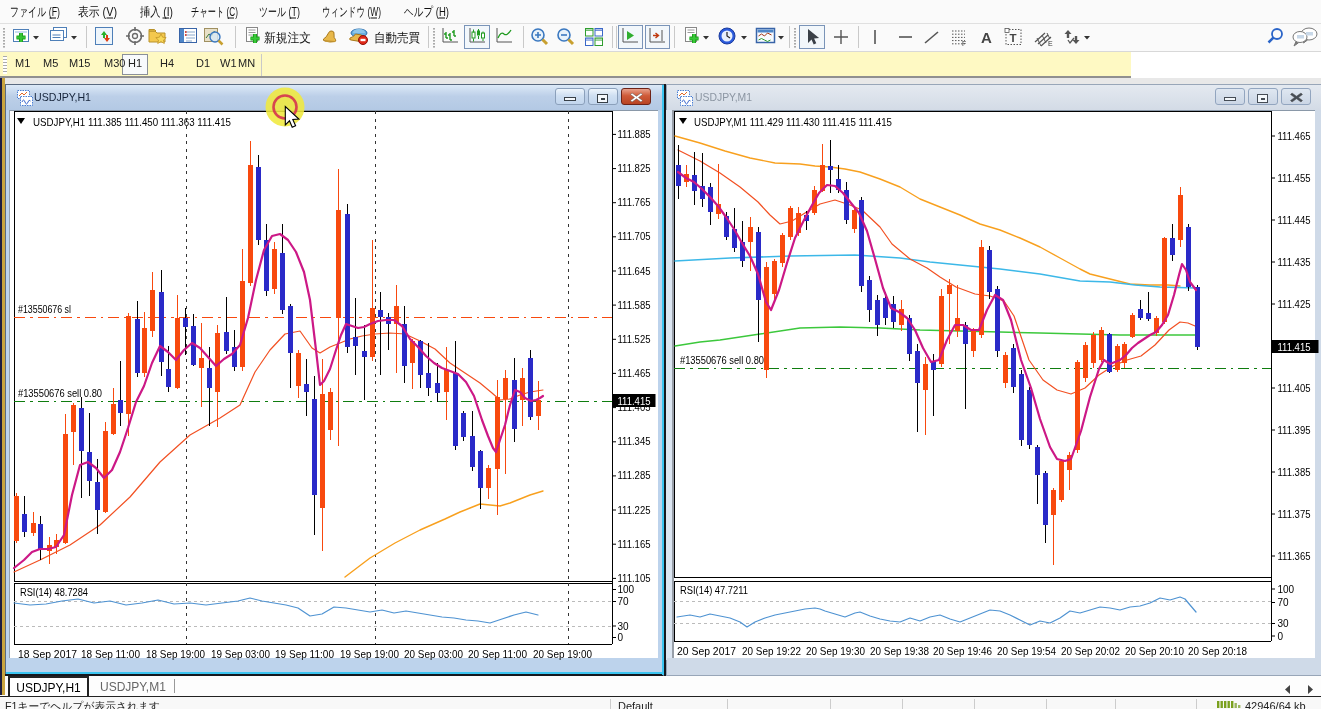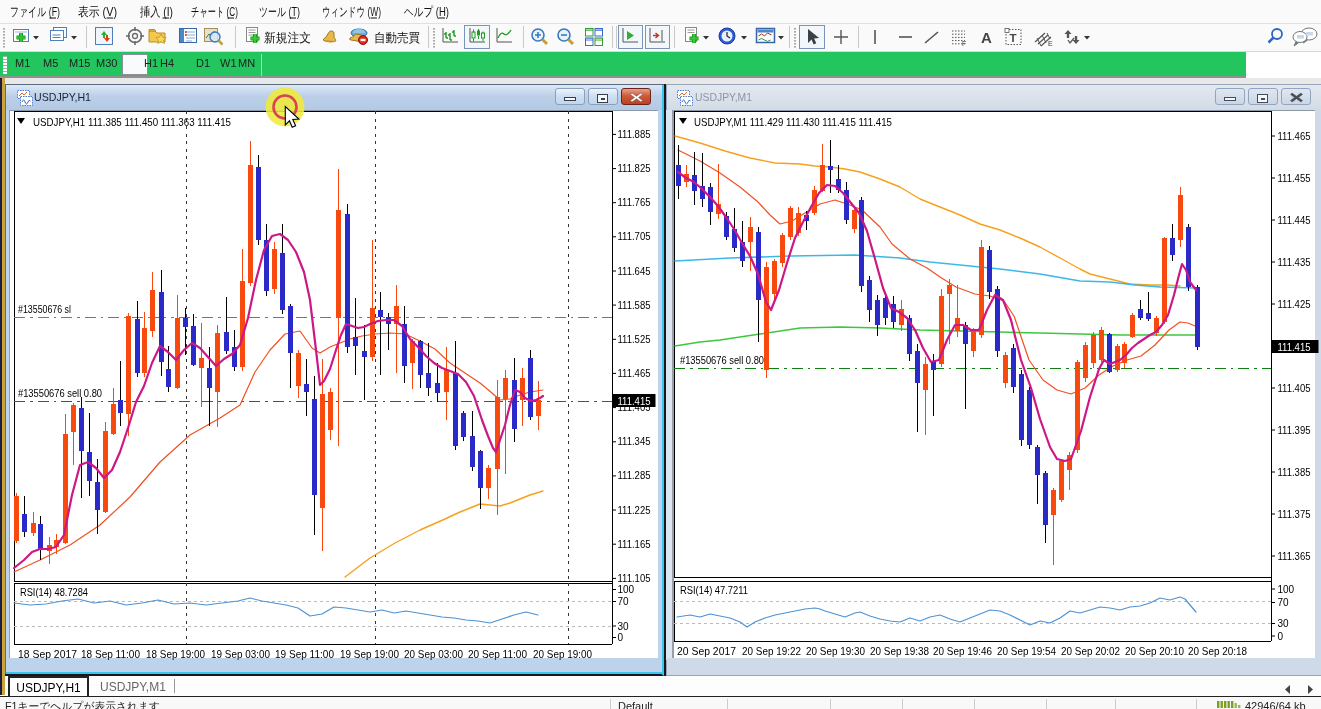--- a/index.html
+++ b/index.html
@@ -1,19 +1,19 @@
 <!DOCTYPE html>
 <html><head><meta charset="utf-8"><style>
 *{margin:0;padding:0;box-sizing:border-box}
 body{width:1321px;height:709px;overflow:hidden;position:relative;
  font-family:"Liberation Sans",sans-serif;background:#fff}
 .abs{position:absolute}
 .menu{left:0;top:0;width:1321px;height:24px;background:#fafafa;border-bottom:1px solid #e0e0e0}
 .tb2{left:0;top:24px;width:1321px;height:28px;background:#fafafa;border-bottom:1px solid #d8d8d8}
-.tb3{left:0;top:52px;width:1246px;height:26px;background:#22c55e;border-bottom:2px solid #909090}
+.tb3{left:0;top:52px;width:1131px;height:26px;background:#fef9c3;border-bottom:2px solid #909090}
 .tfb{position:absolute;top:5px;font-size:11px;color:#222}
 .grip{position:absolute;width:4px;background-image:repeating-linear-gradient(#aaa 0 1px,#fff 1px 3px)}
 .sep{position:absolute;width:1px;background:#c9c9c9}
 .mdi{left:0;top:78px;width:1321px;height:598px;background:#e8e8e8}
 .win{position:absolute;background:#fff}
 .tbar-a{background:linear-gradient(#dce9f7,#bccfe8 45%,#b3c9e4)}
 .tbar-i{background:linear-gradient(#e4e9f0,#d3dbe6)}
 .wbtn{position:absolute;width:30px;height:17px;border-radius:3px;top:4px}
 .tabbar{left:0;top:676px;width:1321px;height:21px;background:#fdfdfd;border-bottom:1px solid #222}
 .status{left:0;top:697px;width:1321px;height:12px;background:#f8f8f8;font-size:11px;color:#222}
@@ -247,22 +247,22 @@
 <rect x="1297" y="11" width="7" height="3.5" fill="#c8d8e8" stroke="none"></rect>
 <rect x="1306" y="8" width="7" height="3.5" fill="#c8d8e8" stroke="none"></rect>
 </g>
   </svg>
 <div class="abs tb3">
     <div class="grip" style="left:3px;top:4px;height:18px"></div>
     <div style="position:absolute;left:122px;top:2px;width:26px;height:21px;border:1px solid #8a9099;background:#f8fafc"></div>
     <span class="tfb" style="left:15px">M1</span>
     <span class="tfb" style="left:43px">M5</span>
     <span class="tfb" style="left:69px">M15</span>
-    <span class="tfb" style="left:96px">M30</span>
-    <span class="tfb" style="left:144px">H1</span>
+    <span class="tfb" style="left:104px">M30</span>
+    <span class="tfb" style="left:128px">H1</span>
     <span class="tfb" style="left:160px">H4</span>
     <span class="tfb" style="left:196px">D1</span>
     <span class="tfb" style="left:220px">W1</span>
     <span class="tfb" style="left:238px">MN</span>
     <div class="sep" style="left:261px;top:2px;height:22px"></div>
   </div>
 <div class="abs mdi"></div>
 <div class="abs" style="left:0;top:78px;width:2px;height:618px;background:#1d1d3f"></div>
 <div class="abs" style="left:2px;top:78px;width:3px;height:618px;background:#c9a43e"></div>
 <div class="abs win" style="left:5px;top:84px;width:661px;height:592px;border:1px solid #5a6a80"></div>

